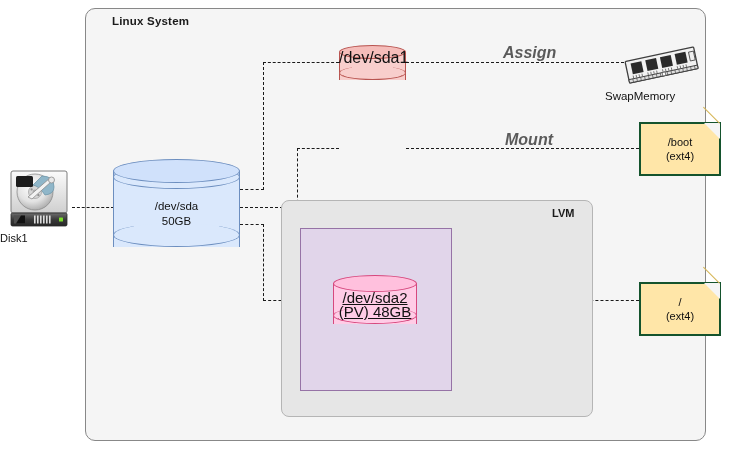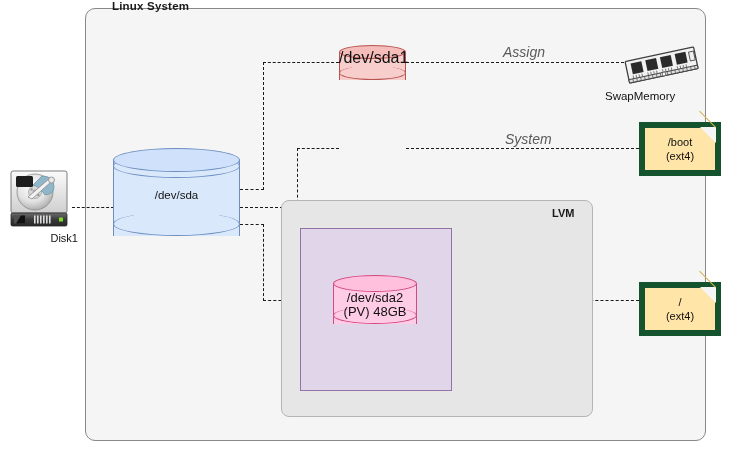--- a/index.html
+++ b/index.html
@@ -19,21 +19,21 @@
 
   
   .linux-box {
     left: 85px; top: 8px; width: 621px; height: 433px;
     background: #f5f5f5;
     border: 1px solid #888888;
     border-radius: 10px;
     box-sizing: border-box;
   }
   .linux-title {
-    left: 112px; top: 0;
+    left: 112px; top: 15px;
     font-size: 11.5px; font-weight: bold; color: #1a1a1a;
     letter-spacing: 0.2px;
   }
   .lvm-box {
     left: 281px; top: 200px; width: 312px; height: 217px;
     background: #e6e6e6;
     border: 1px solid #b5b5b5;
     border-radius: 8px;
     box-sizing: border-box;
   }
@@ -91,21 +91,21 @@
   
   .cyl-blue .body   { background: #dae8fc; border-left: 1px solid #6c8ebf; border-right: 1px solid #6c8ebf; }
   .cyl-blue .top    { background: #d0e1fb; border: 1px solid #6c8ebf; }
   .cyl-blue .ring   { position: absolute; left: 0; right: 0; border: 1px solid #6c8ebf; border-radius: 50%; background: #dae8fc; }
   .cyl-blue .bottom { background: #dae8fc; border: 1px solid #6c8ebf; border-top: none; }
 
   
   .note {
     position: absolute;
     background: #ffe6a8;
-    border: 6px solid #14532d;
+    border: 2px solid #14532d;
     box-sizing: border-box;
   }
   .note .fold {
     position: absolute;
     right: -1px; top: -1px;
     width: 0; height: 0;
     border-left: 16px solid transparent;
     border-top: 16px solid #f5f5f5;
   }
   .note .foldline {
@@ -128,29 +128,30 @@
     position: absolute; height: 0;
     border-top: 1.4px dashed #1a1a1a;
   }
   .vline {
     position: absolute; width: 0;
     border-left: 1.4px dashed #1a1a1a;
   }
 
   .edge-label {
     position: absolute;
-    font-size: 14px; font-style: italic; color: #5a5a5a;
+    font-size: 16px; font-style: italic; color: #5a5a5a;
     white-space: nowrap;
+    font-weight: bold;
   }
 
   
   .disk-icon { left: 8px; top: 168px; width: 62px; height: 62px; }
   .disk-caption {
     left: 0px; top: 232px; width: 78px;
-    text-align: right; font-size: 11px; color: #111111;
+    text-align: left; font-size: 11px; color: #111111;
   }
 
   
   .ram-icon { left: 622px; top: 46px; width: 80px; height: 42px; }
   .ram-caption {
     left: 605px; top: 90px; width: 116px;
     text-align: left; font-size: 11.5px; color: #111111;
   }
 </style>
 </head>
@@ -172,21 +173,21 @@
   <div class="abs hline" style="left:297px; top:148px; width:42px;"></div>
 
   <div class="abs hline" style="left:240px; top:224px; width:24px;"></div>
   <div class="abs vline" style="left:263px; top:224px; height:77px;"></div>
   <div class="abs hline" style="left:263px; top:300px; width:70px;"></div>
 
   <div class="abs hline" style="left:406px; top:62px; width:218px;"></div>
   <div class="abs edge-label" style="left:503px; top:44px;">Assign</div>
 
   <div class="abs hline" style="left:406px; top:148px; width:233px;"></div>
-  <div class="abs edge-label" style="left:505px; top:131px;">System</div>
+  <div class="abs edge-label" style="left:505px; top:131px;">Mount</div>
 
   <div class="abs hline" style="left:446px; top:300px; width:44px;"></div>
 
   <div class="abs hline" style="left:570px; top:300px; width:69px;"></div>
 
   <div class="abs lvm-box"></div>
   <div class="abs lvm-title">LVM</div>
 
   <div class="abs vg-box"></div>
   <div class="abs vg-title">
@@ -237,45 +238,46 @@
         <rect x="32" y="47.5" width="1.6" height="8"></rect>
         <rect x="35" y="47.5" width="1.6" height="8"></rect>
         <rect x="38" y="47.5" width="1.6" height="8"></rect>
         <rect x="41" y="47.5" width="1.6" height="8"></rect>
       </g>
       <rect x="51" y="49.5" width="4" height="4" rx="0.6" fill="#7bdd2a"></rect>
     </svg>
   </div>
   <div class="abs disk-caption">Disk1</div>
 
-  <div class="cyl cyl-blue" style="left:113px; top:148px; width:127px; height:104px;">
+  <div class="cyl cyl-blue" style="left:113px; top:159px; width:127px; height:104px;">
     <div class="body" style="top:12px; height:76px;"></div>
     <div class="bottom" style="top:64px; height:24px;"></div>
     <div class="ring" style="top:6px; height:22px;"></div>
     <div class="top" style="top:0px; height:24px;"></div>
     <div class="label" style="top:40px; font-size:11.5px; line-height:15px;">
       <div>/dev/sda</div>
+      <div>50GB</div>
     </div>
   </div>
 
   <div class="cyl cyl-red" style="left:339px; top:45px; width:67px; height:42px;">
     <div class="body" style="top:7px; height:28px;"></div>
     <div class="bottom" style="top:21px; height:14px;"></div>
     <div class="top" style="top:0px; height:14px;"></div>
     <div class="label" style="top:4px; font-size:16px;">
       <span>/dev/sda1</span>
     </div>
   </div>
 
 
   <div class="cyl cyl-pink" style="left:333px; top:275px; width:84px; height:58px;">
     <div class="body" style="top:8px; height:41px;"></div>
     <div class="bottom" style="top:32px; height:17px;"></div>
     <div class="top" style="top:0px; height:17px;"></div>
-    <div class="label" style="top:16px; font-size:13px; line-height:14px;">
+    <div class="label" style="top:16px; font-size:15px; line-height:14px;text-decoration:underline;">
       <div>/dev/sda2</div>
       <div>(PV) 48GB</div>
     </div>
   </div>
 
 
   <div class="abs ram-icon">
     <svg width="80" height="42" viewBox="0 0 80 42" xmlns="http://www.w3.org/2000/svg">
       <g transform="rotate(-12 40 21)">
 

